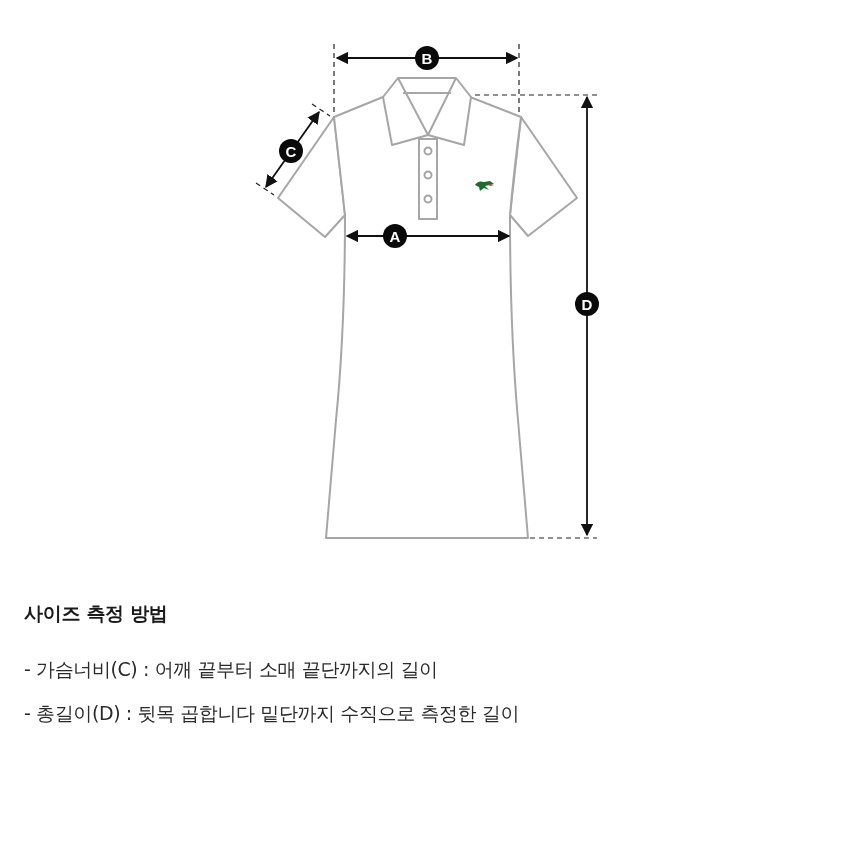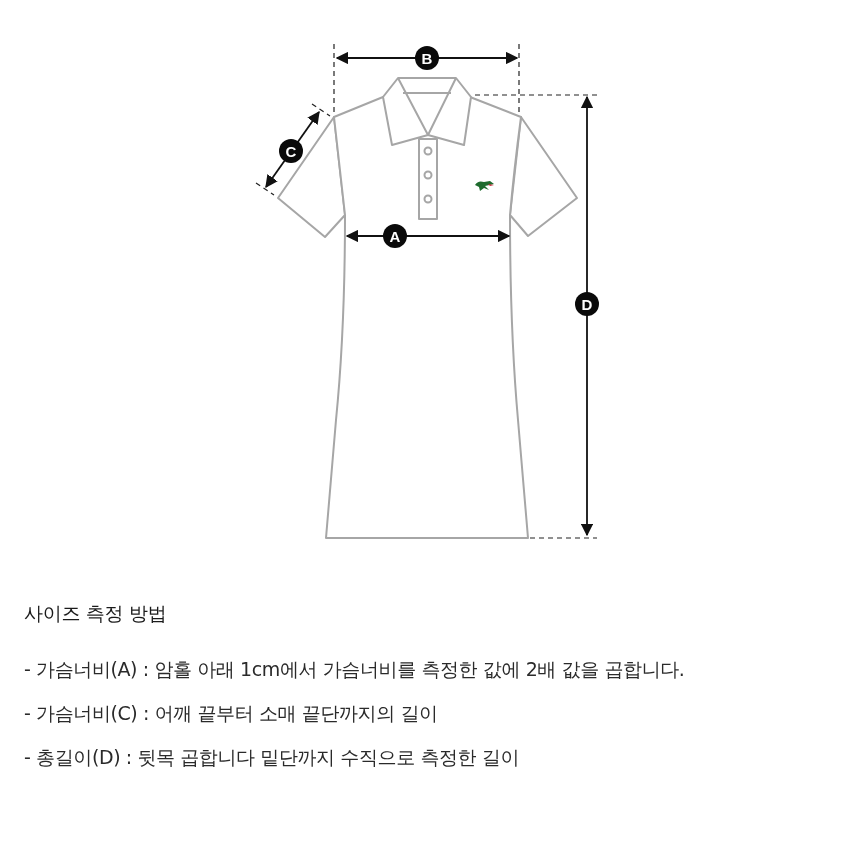--- a/index.html
+++ b/index.html
@@ -2,21 +2,21 @@
 <html><head>
 <meta charset="utf-8">
 <style>
   html, body { margin: 0; padding: 0; background: #ffffff; }
   body { width: 860px; height: 856px; position: relative; overflow: hidden;
          font-family: "DejaVu Sans", "Liberation Sans", sans-serif; color: #222222; }
   #diagram { position: absolute; left: 0; top: 0; width: 860px; height: 560px; }
   .label-text { font-family: "Liberation Sans", "DejaVu Sans", sans-serif; font-weight: bold;
                 font-size: 15px; fill: #ffffff; }
   #guide { position: absolute; left: 24px; top: 597px; width: 820px; }
-  #guide h2 { margin: 0 0 18px 0; font-size: 19px; font-weight: normal; color: #1a1a1a;
+  #guide h2 { margin: 0 0 18px 0; font-size: 19px; font-weight: bold; color: #1a1a1a;
               letter-spacing: -0.3px; line-height: 32px; }
   #guide ul { list-style: none; margin: 0; padding: 0; }
   #guide li { font-size: 19px; line-height: 44px; color: #2a2a2a; letter-spacing: -0.4px;
               white-space: nowrap; }
 </style>
 </head>
 <body>
 
 <svg id="diagram" viewBox="0 0 860 560" xmlns="http://www.w3.org/2000/svg">
   <defs>
@@ -79,17 +79,16 @@
   </g>
   <g>
     <circle cx="587" cy="304" r="12" fill="#0a0a0a"></circle>
     <text class="label-text" x="587" y="309.5" text-anchor="middle">D</text>
   </g>
 </svg>
 
 <section id="guide">
   <h2>사이즈 측정 방법</h2>
   <ul>
-    <li>- 가슴너비(A) : 암홀 아래 1cm에서 가슴너비를 측정한 값에 2배 값을 곱합니다.</li>
     <li>- 가슴너비(C) : 어깨 끝부터 소매 끝단까지의 길이</li>
     <li>- 총길이(D) : 뒷목 곱합니다 밑단까지 수직으로 측정한 길이</li>
   </ul>
 </section>
 
 </body></html>

